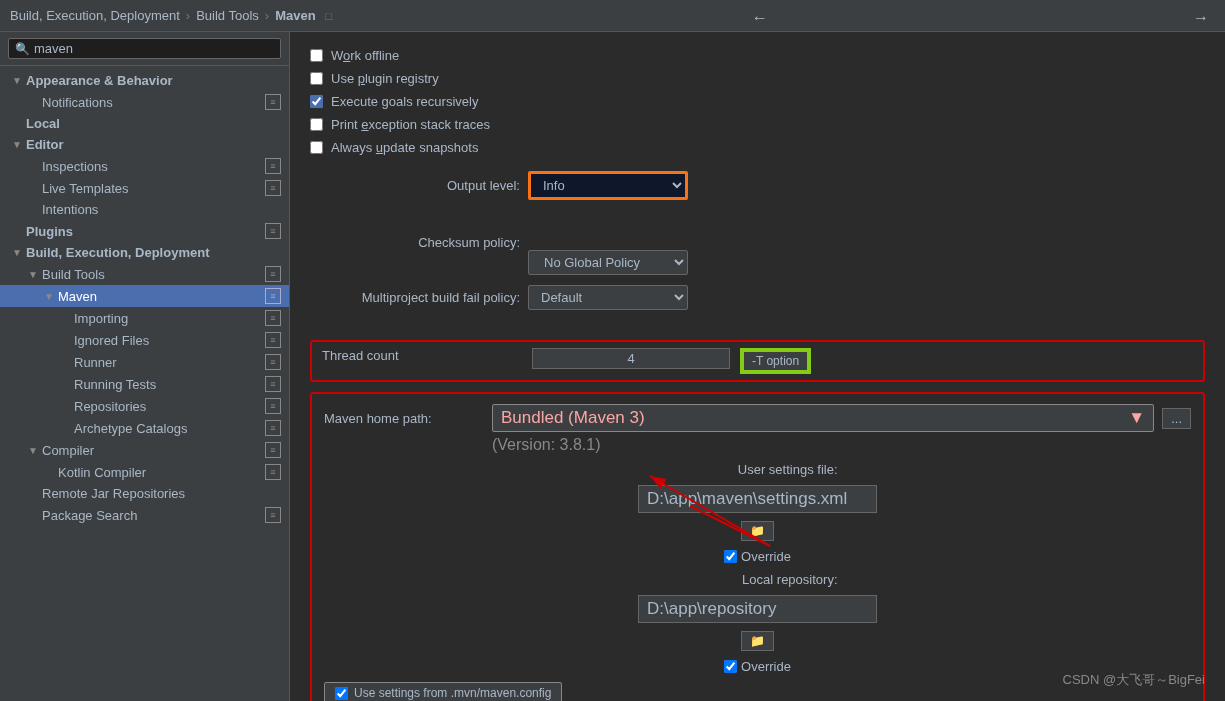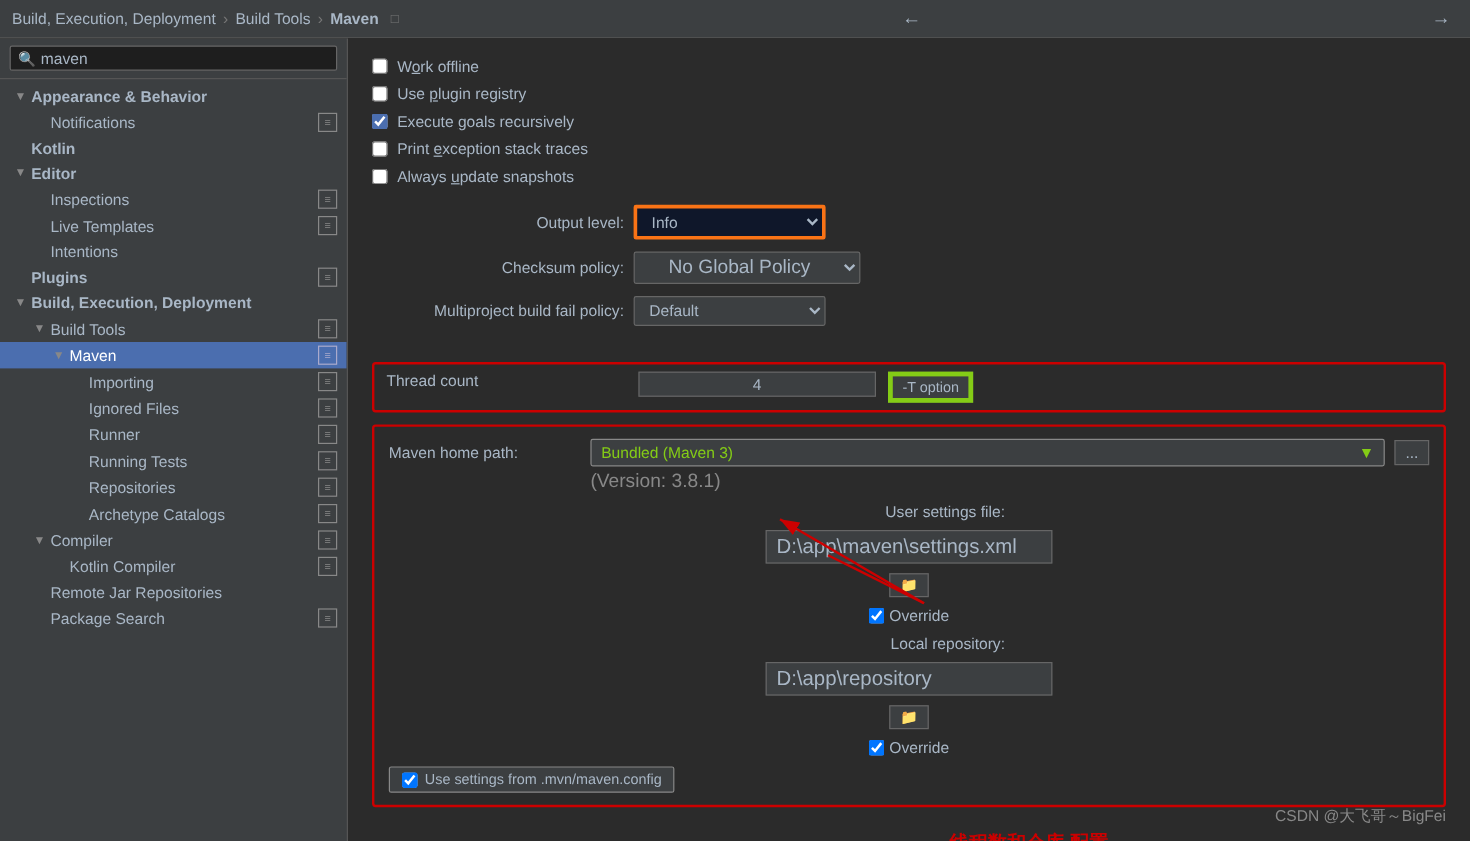--- a/index.html
+++ b/index.html
@@ -378,21 +378,21 @@
       <div class="tree-item">
         <span class="indent" style="width:20px"></span>
         <span class="arrow"> </span>
         <span class="label">Notifications</span>
         <span class="icon-box">≡</span>
       </div>
 
       <div class="tree-item">
         <span class="indent" style="width:4px"></span>
         <span class="arrow"> </span>
-        <span class="label" style="font-weight:bold;color:#a9b7c6;">Kotlin</span>
+        <span class="label" style="font-weight:bold;color:#a9b7c6;">Local</span>
       </div>
 
       <div class="tree-item">
         <span class="indent" style="width:4px"></span>
         <span class="arrow">▼</span>
         <span class="label" style="font-weight:bold;color:#a9b7c6;">Editor</span>
       </div>
       <div class="tree-item">
         <span class="indent" style="width:20px"></span>
         <span class="arrow"> </span>
@@ -531,21 +531,21 @@
             <option>Debug</option>
             <option>Warn</option>
             <option>Error</option>
           </select>
         </div>
       </div>
 
       <div class="form-field">
         <label>Checksum policy:</label>
         <div class="field-control">
-          <select class="dropdown-select" style="background:#3c3f41;border:1px solid #666;color:#a9b7c6;padding:3px 24px;font-size:16px;min-width:160px;">
+          <select class="dropdown-select" style="background:#3c3f41;border:1px solid #666;color:#a9b7c6;padding:3px 11px;font-size:13px;min-width:160px;margin-top:40px;">
             <option>No Global Policy</option>
             <option>Strict</option>
             <option>Lenient</option>
           </select>
         </div>
       </div>
 
       <div class="form-field" style="margin-bottom:30px;">
         <label>Multiproject build fail policy:</label>
         <div class="field-control">
@@ -560,21 +560,21 @@
       <div class="thread-count-box">
         <span class="tc-label">Thread count</span>
         <input class="tc-value" type="text" value="4" style="">
         <span class="tc-option">-T option</span>
       </div>
 
       <div class="maven-config-box">
 
         <div class="maven-home-row">
           <span class="mh-label">Maven home path:</span>
-          <div class="mh-select" style="flex:1;background:#3c3f41;border:1px solid #888;border-radius:2px;color:#84cc16;padding:3px 8px;font-size:13px;display:flex;align-items:flex-end;justify-content:space-between;">
+          <div class="mh-select" style="flex:1;background:#3c3f41;border:1px solid #888;border-radius:2px;color:#fca5a5;padding:3px 8px;font-size:17px;display:flex;align-items:flex-end;justify-content:space-between;">
             <span>Bundled (Maven 3)</span>
             <span>▼</span>
           </div>
           <button class="mh-btn">...</button>
         </div>
 
         <div class="version-text">(Version: 3.8.1)</div>
 
         <div class="path-row">
           <span class="pr-label">User settings file:</span>

